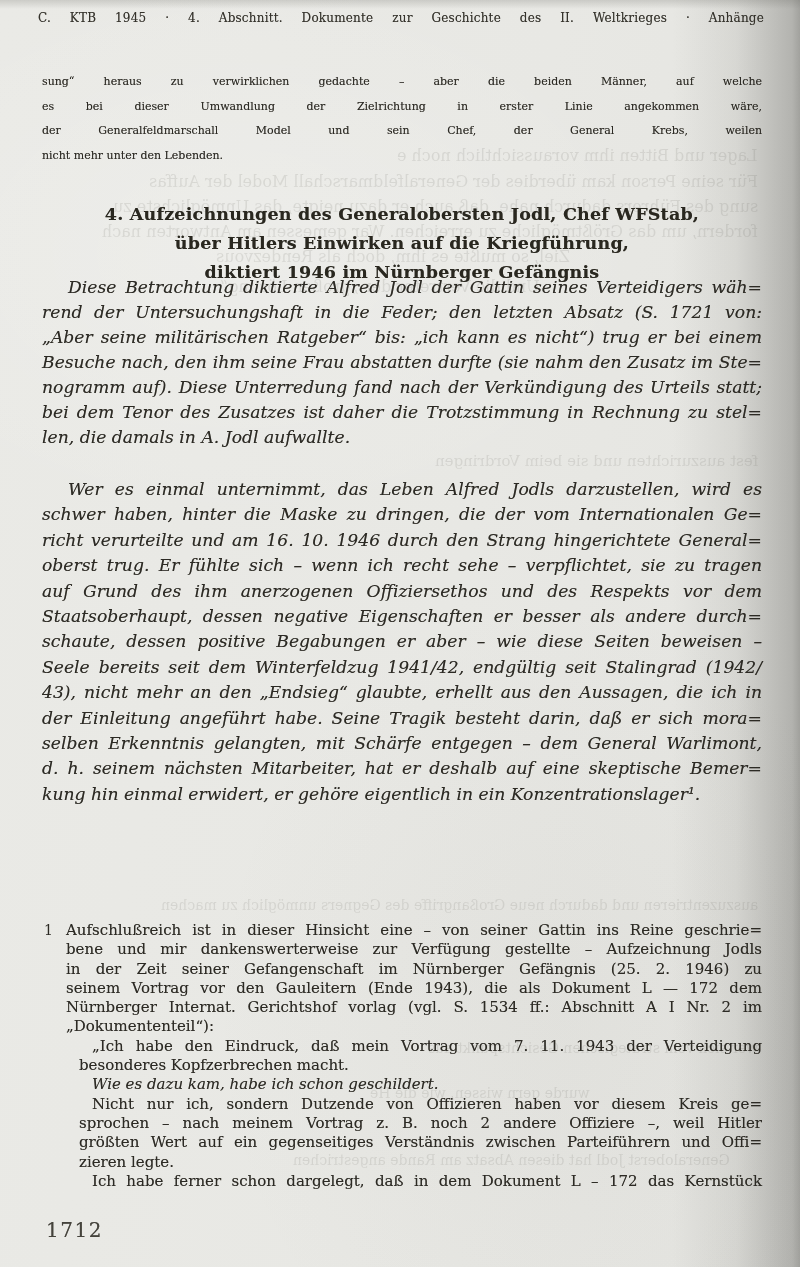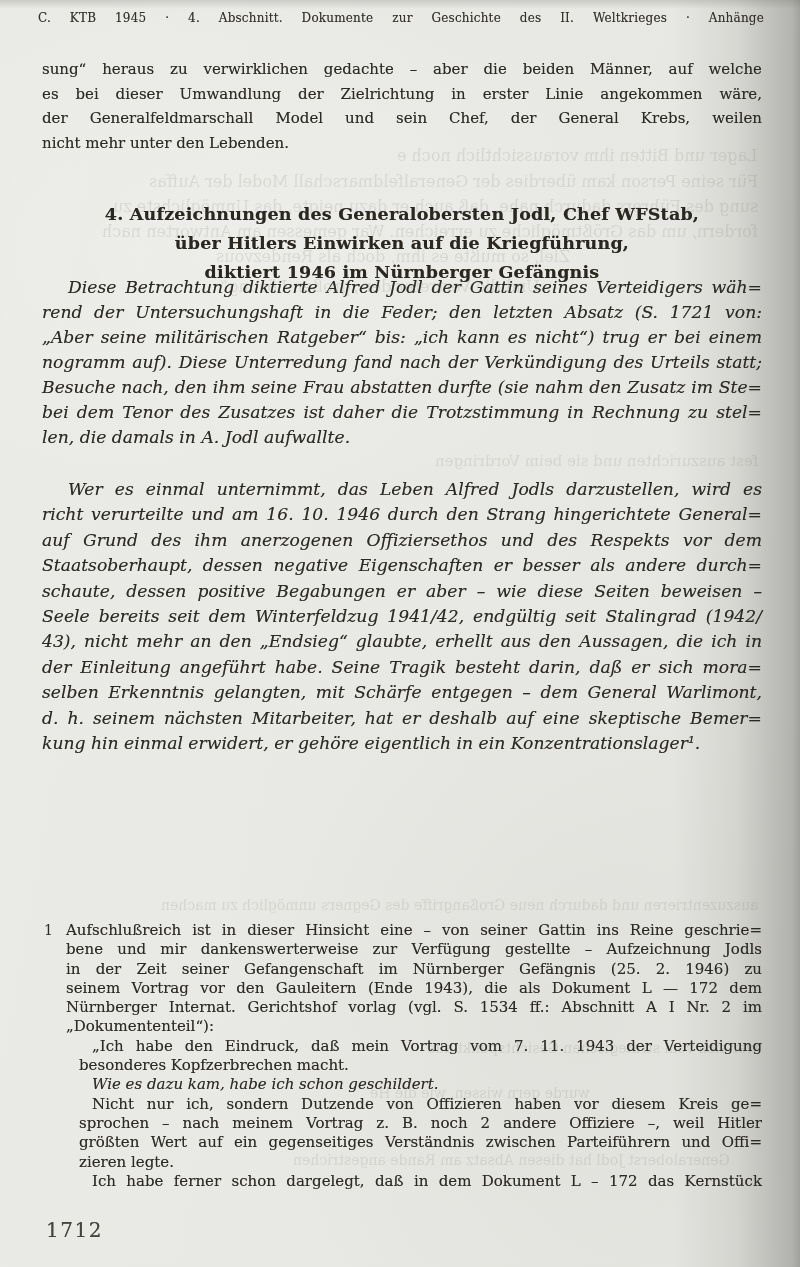--- a/index.html
+++ b/index.html
@@ -34,21 +34,21 @@
   .running-header {
     position: absolute;
     top: 11px; left: 38px; right: 36px;
     font-size: 12px;
     letter-spacing: 0.2px;
     color: #34322b;
   }
 
   .block { position: absolute; left: 42px; right: 38px; }
 
-  #para-continuation { top: 57px;  font-size: 15px;   line-height: 24.6px; }
+  #para-continuation { top: 70px;  font-size: 11px;   line-height: 24.6px; }
 
   #section-heading   { top: 200px; font-size: 17.5px; line-height: 29px;
                        font-weight: bold; letter-spacing: 0.2px; color: #29271f; }
   #section-heading .line { text-align: center; text-align-last: center; white-space: normal; }
 
   #para-editor-note  { top: 275px; font-size: 17.2px; line-height: 25px;   font-style: italic; }
   #para-commentary   { top: 477px; font-size: 17.2px; line-height: 25.4px; font-style: italic; }
   #para-editor-note .first-indent,
   #para-commentary  .first-indent { text-indent: 26px; }
 
@@ -118,29 +118,31 @@
   <div id="section-heading" class="block">
       <div class="line">4. Aufzeichnungen des Generalobersten Jodl, Chef WFStab,</div>
       <div class="line">über Hitlers Einwirken auf die Kriegführung,</div>
       <div class="line">diktiert 1946 im Nürnberger Gefängnis</div>
     </div>
 
   <div id="para-editor-note" class="block">
       <div class="line first-indent">Diese Betrachtung diktierte Alfred Jodl der Gattin seines Verteidigers wäh=</div>
       <div class="line">rend der Untersuchungshaft in die Feder; den letzten Absatz (S. 1721 von:</div>
       <div class="line">„Aber seine militärischen Ratgeber“ bis: „ich kann es nicht“) trug er bei einem</div>
+      <div class="line">Besuche nach, den ihm seine Frau abstatten durfte (sie nahm den Zusatz im Ste=</div>
       <div class="line">nogramm auf). Diese Unterredung fand nach der Verkündigung des Urteils statt;</div>
-      <div class="line">Besuche nach, den ihm seine Frau abstatten durfte (sie nahm den Zusatz im Ste=</div>
       <div class="line">bei dem Tenor des Zusatzes ist daher die Trotzstimmung in Rechnung zu stel=</div>
       <div class="line last">len, die damals in A. Jodl aufwallte.</div>
     </div>
 
   <div id="para-commentary" class="block">
       <div class="line first-indent">Wer es einmal unternimmt, das Leben Alfred Jodls darzustellen, wird es</div>
+      <div class="line">schwer haben, hinter die Maske zu dringen, die der vom Internationalen Ge=</div>
       <div class="line">richt verurteilte und am 16. 10. 1946 durch den Strang hingerichtete General=</div>
+      <div class="line">oberst trug. Er fühlte sich – wenn ich recht sehe – verpflichtet, sie zu tragen</div>
       <div class="line">auf Grund des ihm anerzogenen Offiziersethos und des Respekts vor dem</div>
       <div class="line">Staatsoberhaupt, dessen negative Eigenschaften er besser als andere durch=</div>
       <div class="line">schaute, dessen positive Begabungen er aber – wie diese Seiten beweisen –</div>
       <div class="line">Seele bereits seit dem Winterfeldzug 1941/42, endgültig seit Stalingrad (1942/</div>
       <div class="line">43), nicht mehr an den „Endsieg“ glaubte, erhellt aus den Aussagen, die ich in</div>
       <div class="line">der Einleitung angeführt habe. Seine Tragik besteht darin, daß er sich mora=</div>
       <div class="line">selben Erkenntnis gelangten, mit Schärfe entgegen – dem General Warlimont,</div>
       <div class="line">d. h. seinem nächsten Mitarbeiter, hat er deshalb auf eine skeptische Bemer=</div>
       <div class="line last">kung hin einmal erwidert, er gehöre eigentlich in ein Konzentrationslager¹.</div>
     </div>

